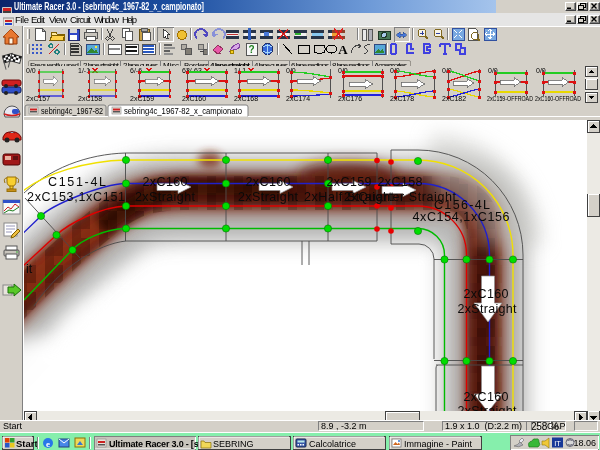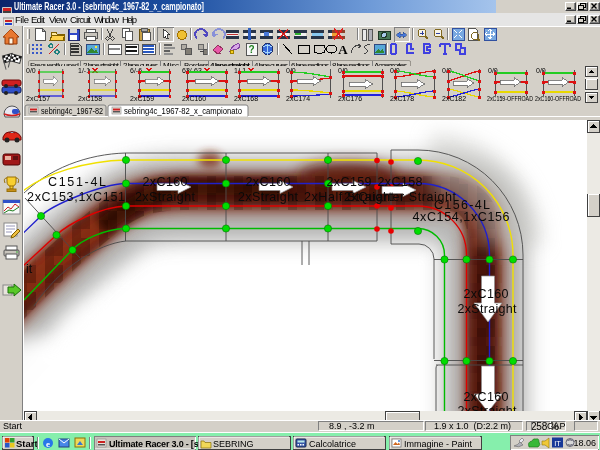--- a/index.html
+++ b/index.html
@@ -878,22 +878,22 @@
 <path d="M 583 413.5 l-4 -3.5 v7 z" fill="#000"></path>
 <rect x="385.5" y="407.5" width="34" height="12" fill="#D4D0C8" stroke="#404040"></rect>
         <line x1="386" y1="408" x2="419" y2="408" stroke="#fff"></line>
         <line x1="386" y1="408" x2="386" y2="419" stroke="#fff"></line>
 </g>
 </svg>
 </div>
 
 <div class="abs" style="left:0;top:420px;width:600px;height:12px;background:#D4D0C8;border-top:1px solid #fff;box-sizing:border-box">
  <div class="abs menu" style="left:3px;top:0px;line-height:11px">Start</div>
- <div class="abs sb menu" style="left:318px;top:0px;width:106px;height:10px;line-height:9px;padding-left:10px;box-sizing:border-box;white-space:nowrap">8.9 , -3.2 m</div>
- <div class="abs sb menu" style="left:425px;top:0px;width:98px;height:10px;line-height:9px;padding-left:8px;box-sizing:border-box;white-space:nowrap">1.9 x 1.0&nbsp; (D:2.2 m)</div>
+ <div class="abs sb menu" style="left:318px;top:0px;width:106px;height:10px;line-height:9px;padding-left:2px;box-sizing:border-box;white-space:nowrap">8.9 , -3.2 m</div>
+ <div class="abs sb menu" style="left:442px;top:0px;width:98px;height:10px;line-height:9px;padding-left:2px;box-sizing:border-box;white-space:nowrap">1.9 x 1.0&nbsp; (D:2.2 m)</div>
  <div class="abs sb menu" style="left:526px;top:0px;width:40px;height:10px;line-height:9px;padding-left:4px;box-sizing:border-box;white-space:nowrap;font-size:10px;letter-spacing:-0.2px">258 %</div>
  <div class="abs sb menu" style="left:531px;top:0px;width:20px;height:10px;line-height:9px;padding-left:15px;box-sizing:border-box">CAP</div>
  <div class="abs sb" style="left:574px;top:0px;width:24px;height:10px;box-sizing:border-box"></div>
 </div>
 
 <div class="abs" style="left:0;top:432px;width:600px;height:18px;background:#86efac;border-top:1px solid #fff;box-sizing:border-box" id="taskbar">
 <svg width="600" height="17" style="position:absolute;left:0;top:1px">
 <defs>
 <g id="btnup">
           <rect x="0.5" y="0.5" width="92" height="13" fill="#D4D0C8" stroke="#404040"></rect>

